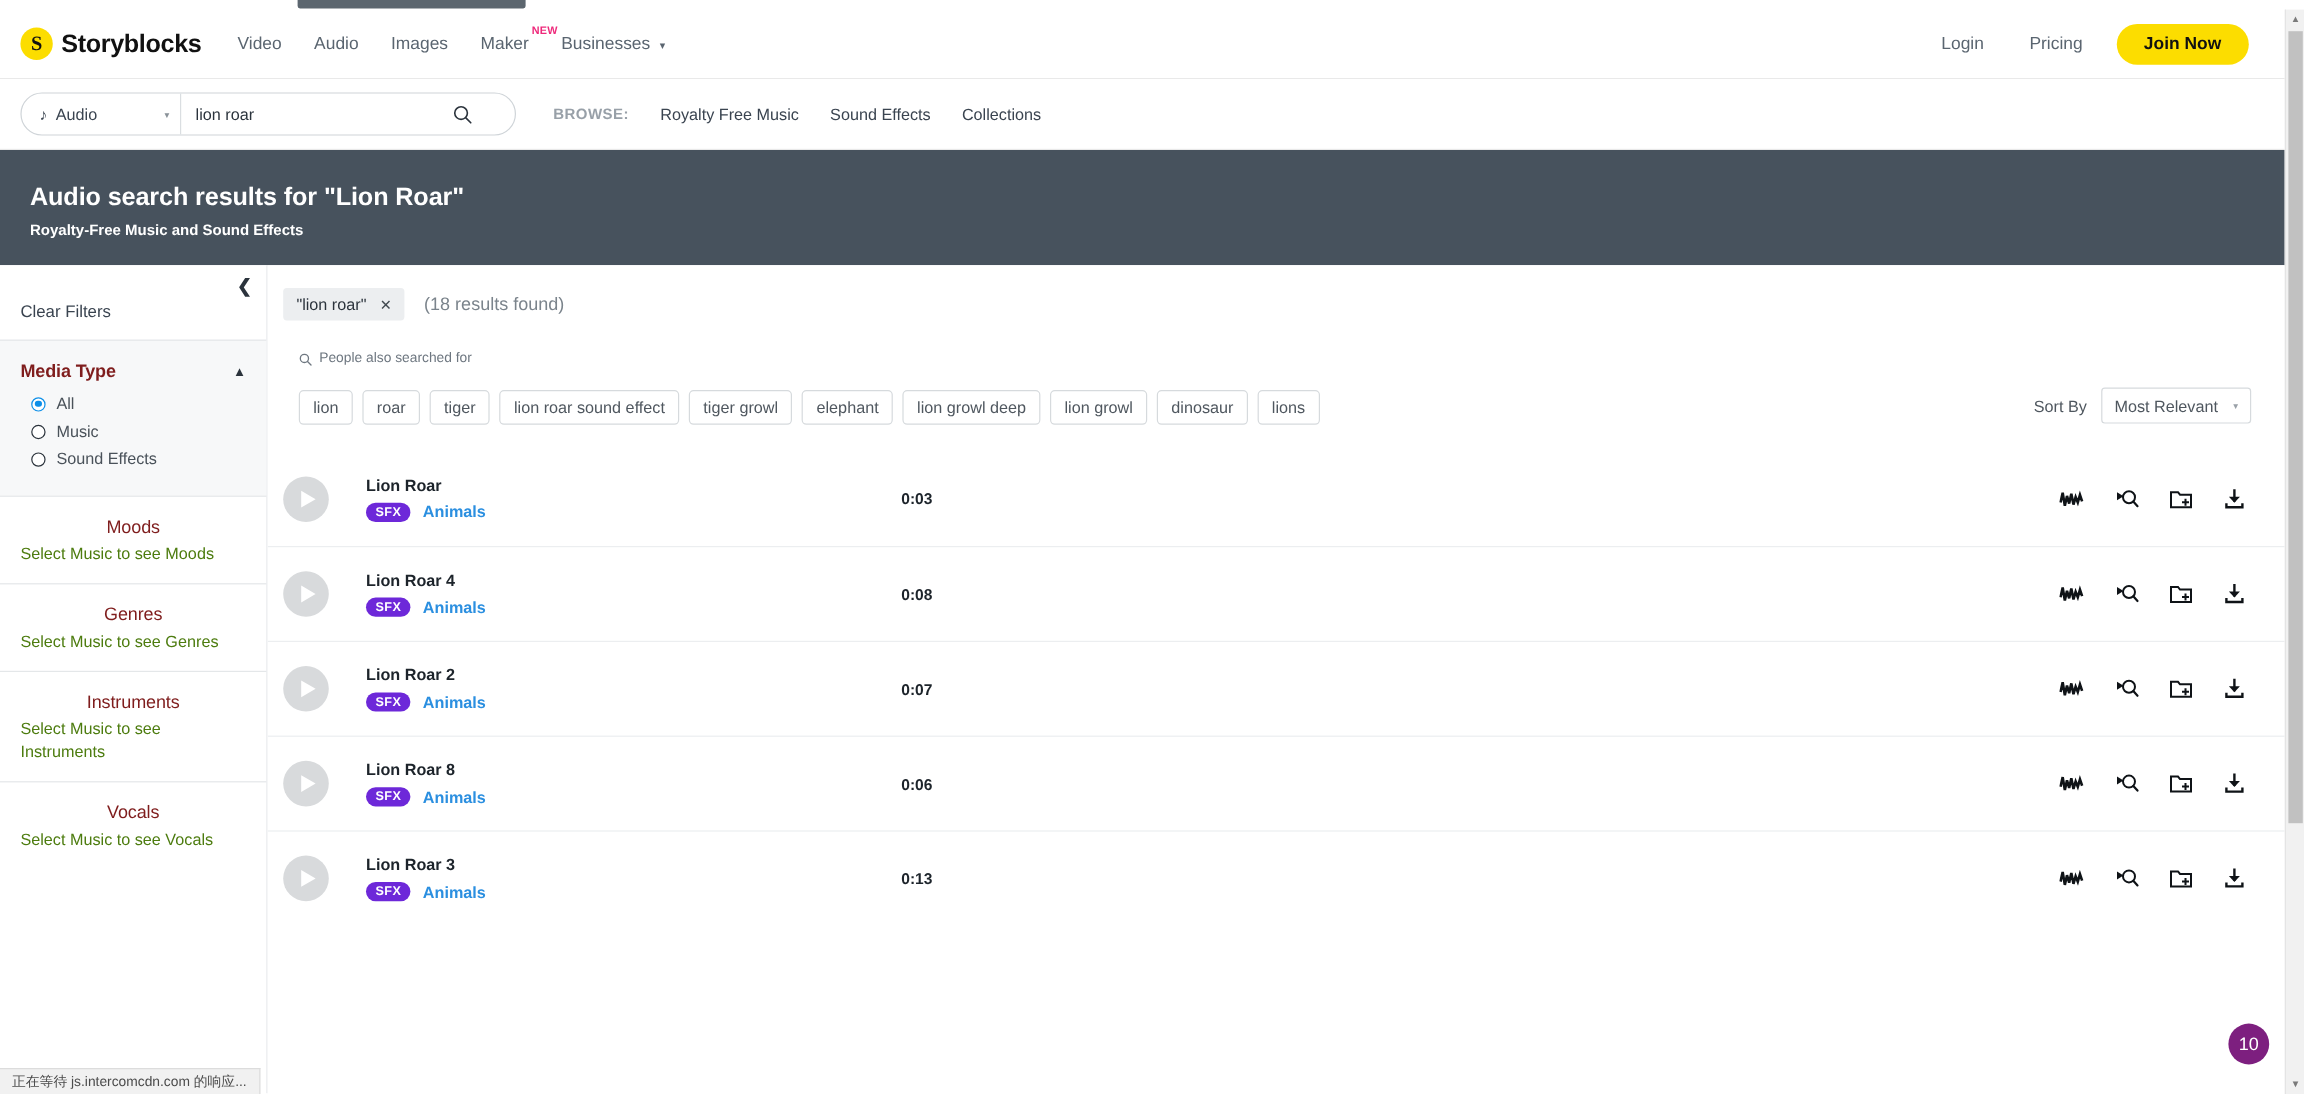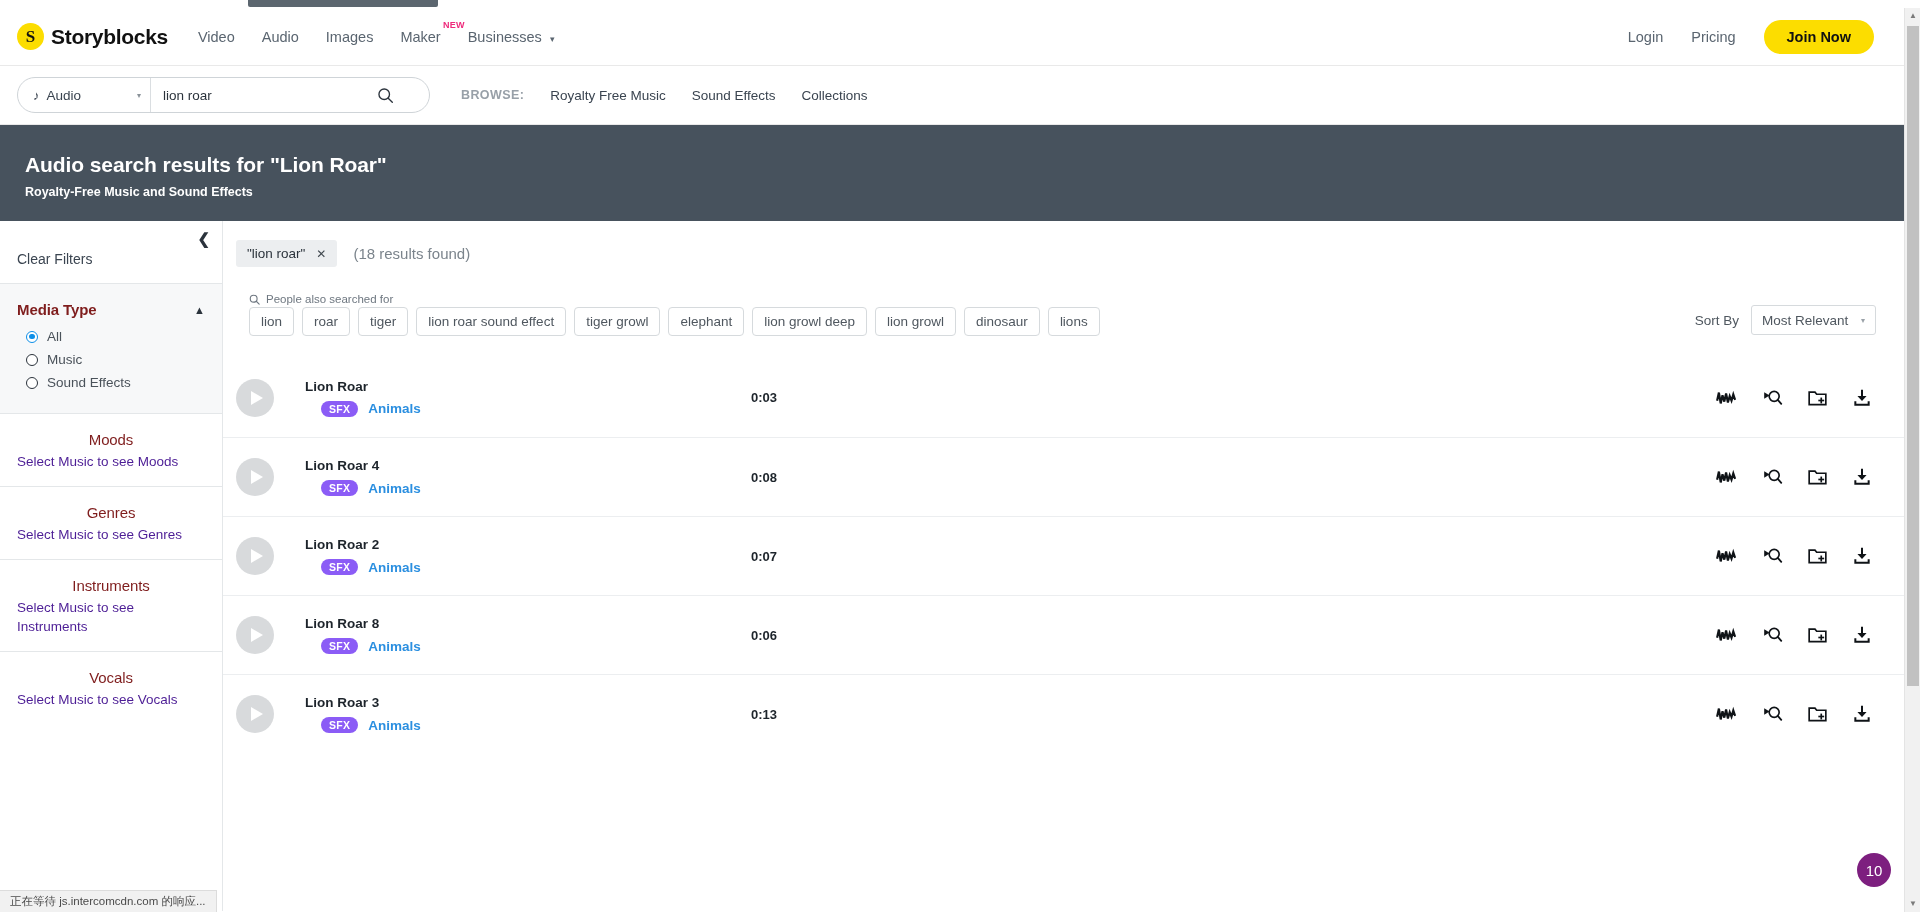--- a/index.html
+++ b/index.html
@@ -68,21 +68,21 @@
     white-space: nowrap;
   }
   .nav-badge {
     position: absolute; top: -9px; right: -24px;
     font-size: 9px; font-weight: bold; color: #ee2a7b; letter-spacing: 0.2px;
   }
   .nav-caret { font-size: 9px; margin-left: 4px; color: #5a6570; }
   .header-right {
     margin-left: auto; display: flex; align-items: center; gap: 28px; margin-right: 30px;
   }
-  .header-right .nav-link { font-size: 14.5px; }
+  .header-right .nav-link { font-size: 14.5px; margin-left: 10px; }
   .join-btn {
     background: #fcdd00; border: none; border-radius: 20px;
     padding: 9px 23px; font-size: 14.5px; font-weight: bold; color: #111;
     cursor: pointer; font-family: "Liberation Sans", sans-serif;
   }
 
   
   .search-row {
     position: relative; height: 59px; width: 1904px; background: #fff;
     display: flex; align-items: center; border-bottom: 1px solid #e9e9e9;
@@ -143,21 +143,21 @@
   }
   .clear-filters {
     padding: 30px 0 16px 17px; font-size: 14px; color: #3a4450; cursor: pointer;
   }
   .filter-block { border-top: 1px solid #e4e7e9; padding: 17px 17px 15px 17px; }
   .filter-block.active { background: #f7f8f9; }
   .filter-head { display: flex; align-items: center; }
   .filter-title { font-size: 15px; color: #7f1d1d; letter-spacing: -0.1px; text-align: center; }
   .filter-title.bold { font-weight: bold; }
   .filter-chevron { margin-left: auto; font-size: 11px; color: #2b333c; font-weight: bold; }
-  .filter-hint { margin-top: 5px; font-size: 13.5px; color: #4c1d95; line-height: 1.35; }
+  .filter-hint { margin-top: 5px; font-size: 13.5px; color: #4d7c0f; line-height: 1.35; }
   .radio-list { margin-top: 11px; }
   .radio-item {
     display: flex; align-items: center; gap: 9px; margin-bottom: 8px; cursor: pointer;
     padding-left: 9px;
   }
   .radio-dot {
     width: 12px; height: 12px; border-radius: 50%;
     border: 1.6px solid #2b333c; flex-shrink: 0; position: relative; background: #fff;
   }
   .radio-item.selected .radio-dot { border-color: #0d8fe8; }
@@ -181,21 +181,21 @@
   .search-chip-x { font-size: 12px; color: #40484f; cursor: pointer; line-height: 1; }
   .results-count { font-size: 15px; color: #7b848c; }
 
   .also-searched {
     margin-top: 26px; margin-left: 13px;
     display: flex; align-items: center; gap: 6px;
   }
   .also-searched-text { font-size: 11.5px; color: #6e7780; }
 
   .suggest-row {
-    margin-top: 2px; margin-left: 13px; display: flex; align-items: flex-end; gap: 8px;
+    margin-top: 20px; margin-left: 13px; display: flex; align-items: flex-end; gap: 8px;
     position: relative;
   }
   .suggest-chip {
     border: 1px solid #d6dadd; border-radius: 4px;
     padding: 6px 11px; font-size: 13.5px; color: #4f575f; cursor: pointer;
     background: #fff; white-space: nowrap;
   }
   .sort-group {
     position: absolute; right: 28px; top: -2px;
     display: flex; align-items: center; gap: 12px;
@@ -222,22 +222,22 @@
   .play-tri {
     width: 0; height: 0; margin-left: 3px;
     border-left: 12px solid #ffffff;
     border-top: 7.5px solid transparent;
     border-bottom: 7.5px solid transparent;
   }
   .result-meta { margin-left: 31px; width: 420px; }
   .result-title { font-size: 13.5px; font-weight: bold; color: #1d242b; }
   .result-tags { margin-top: 7px; display: flex; align-items: center; gap: 10px; }
   .sfx-badge {
-    background: #8b5cf6; color: #fff; font-size: 10.5px; font-weight: bold;
-    border-radius: 9px; padding: 2px 8px; letter-spacing: 0.3px; margin-left: 16px;
+    background: #6d28d9; color: #fff; font-size: 10.5px; font-weight: bold;
+    border-radius: 9px; padding: 2px 8px; letter-spacing: 0.3px;
   }
   .cat-link { font-size: 13.5px; font-weight: bold; color: #2b8fe0; cursor: pointer; }
   .result-duration {
     font-size: 13px; font-weight: bold; color: #1d242b; width: 60px;
     margin-left: 26px;
   }
   .result-actions {
     position: absolute; right: 32px; display: flex; align-items: center; gap: 24px;
   }
   .action-icon { cursor: pointer; display: flex; align-items: center; justify-content: center; }

